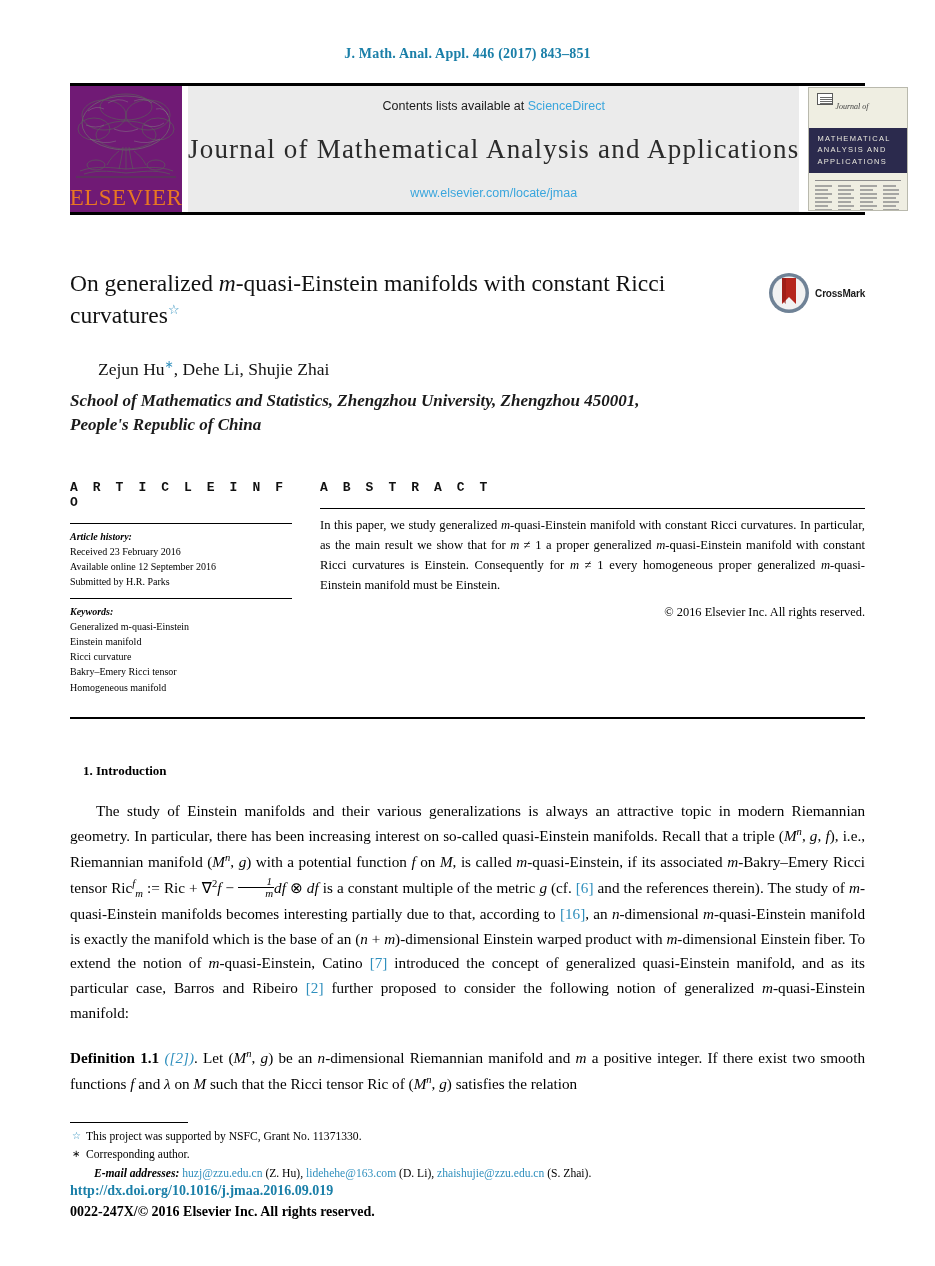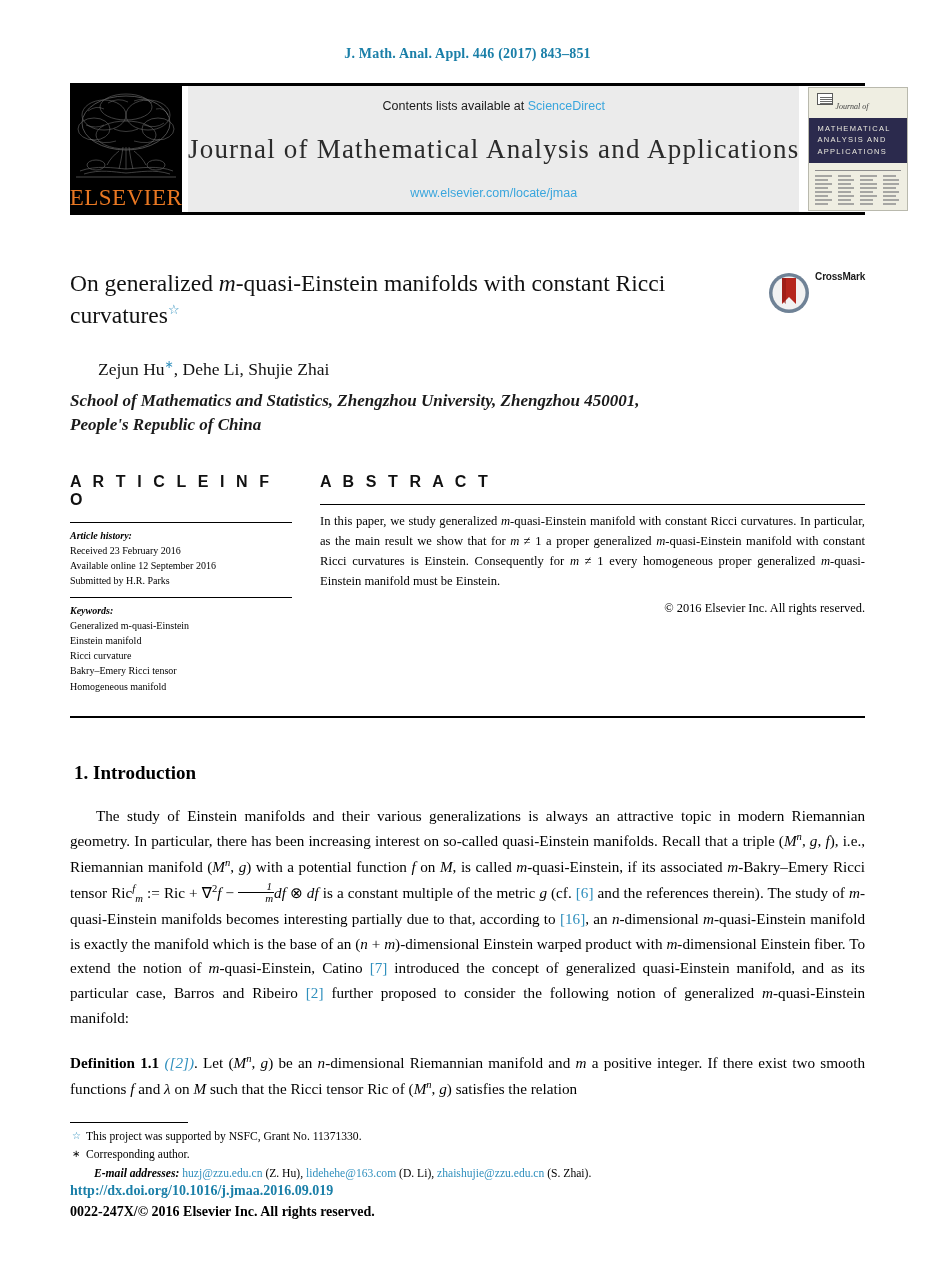--- a/index.html
+++ b/index.html
@@ -34,21 +34,21 @@
     height: 126px;
   }
   .logo-cell {
     width: 112px;
     flex: 0 0 112px;
     display: flex;
     flex-direction: column;
     align-items: center;
     justify-content: flex-start;
     padding-top: 3px;
-    background: #000000;
+    background: #701a75;
   }
   .tree-svg { display:block; }
   .elsevier-word {
     color: #e87722;
     font-family: "Liberation Serif", serif;
     font-size: 23px;
     letter-spacing: .5px;
     line-height: 1;
     margin-top: 1px;
   }
@@ -78,21 +78,21 @@
     display: flex; align-items: center; justify-content: center;
   }
   .cover {
     width: 100px; height: 124px;
     border: 1px solid #b9b9ad;
     background: #efeee2;
     position: relative;
     overflow: hidden;
     font-size: 4px;
   }
-  .cover-top { height: 30px; position: relative; text-align: right; }
+  .cover-top { height: 40px; position: relative; text-align: right; }
   .cover-elsmark {
     position:absolute; left:8px; top:5px; width:16px; height:12px;
     border:1px solid #5a5a5a; background:#fff;
   }
   .cover-elsmark:after{
     content:""; position:absolute; left:2px; top:2px; width:12px; height:8px;
     background: repeating-linear-gradient(0deg,#6b6b6b 0 1px,#fff 1px 2px);
   }
   .cover-journalof{
     position:absolute; left:26px; top:14px; font-family:"Liberation Serif",serif;
@@ -119,21 +119,21 @@
     font-family: "Liberation Serif", serif;
     font-weight: normal;
     font-size: 23.5px;
     line-height: 1.38;
     margin: 0;
     color: #111;
     max-width: 640px;
   }
   .star-note { color: #2f8fbd; font-size: 13px; vertical-align: super; }
   .crossmark {
-    flex: 0 0 auto; display: flex; align-items: flex-start; gap: 4px;
+    flex: 0 0 auto; display: flex; align-items: center; gap: 4px;
     margin-top: 4px; margin-right: 0px;
   }
   .cm-text { font-family: "Liberation Sans", sans-serif; font-size: 10px; font-weight: bold; color:#1a1a1a; letter-spacing:-.2px;}
 
   .authors {
     margin-top: 26px;
     font-family: "Liberation Serif", serif;
     font-size: 17.5px;
     color: #111;
     margin-left: 28px;
@@ -147,47 +147,48 @@
     font-size: 17px;
     line-height: 1.42;
     color: #1b1b1b;
   }
 
   
   .info-row { display: flex; margin-top: 36px; }
   .info-col { width: 250px; flex: 0 0 250px; padding-right: 28px; }
   .abs-col { flex: 1 1 auto; }
   .sec-label {
-    font-family: Liberation Sans, sans-serif;
-    font-size: 16px; font-weight: bold;
+    font-family: Liberation Mono, monospace;
+    font-size: 13px; font-weight: bold;
     letter-spacing: 3.6px;
     color: #111;
     margin-bottom: 13px;
+    margin-top: 7px;
   }
   .hair { border-top: 1px solid #000; }
   .info-block { font-family: Liberation Serif, serif; font-size: 10px; line-height: 1.52; }
   .info-block .hdg { font-style: italic; font-weight: bold; }
   .info-block.first { padding-top: 5px; padding-bottom: 8px; }
   .info-block.second { padding-top: 5px; }
   .abstract-body {
     font-family: "Liberation Serif", serif;
     font-size: 12.6px;
     line-height: 1.58;
     text-align: justify;
     padding-top: 7px;
   }
   .copyline { text-align: right; margin-top: 10px; font-size: 12.4px; }
 
   .divider-heavy { border-top: 2.5px solid #000; margin-top: 22px; }
 
   
   h2.section-title {
     font-family: "Liberation Serif", serif;
-    font-size: 19px; font-weight: bold;
-    margin: 44px 0 0 4px;
+    font-size: 13px; font-weight: bold;
+    margin: 44px 0 0 13px;
   }
   p.body-par {
     font-family: "Liberation Serif", serif;
     font-size: 15.2px;
     line-height: 1.62;
     text-align: justify;
     margin: 20px 0 0 0;
   }
   p.body-par.indent { text-indent: 26px; }
   .cite { color: #2f8fbd; }

